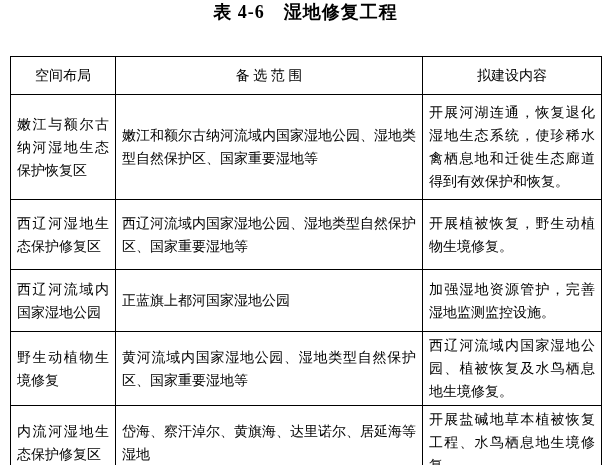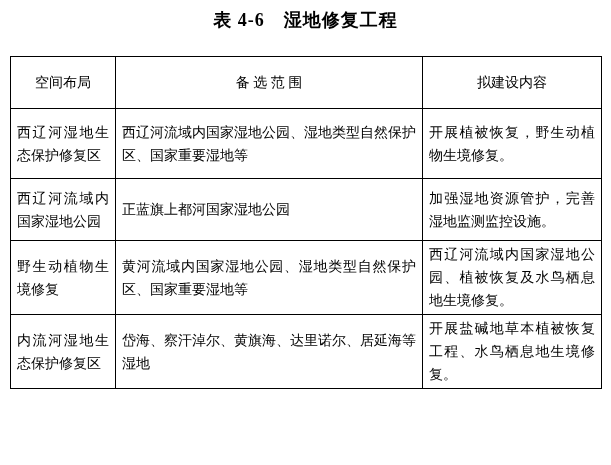--- a/index.html
+++ b/index.html
@@ -9,21 +9,20 @@
     color: #000000;
   }
   .page {
     position: relative;
     width: 611px;
     height: 465px;
     background: #ffffff;
     overflow: hidden;
   }
   .doc-title {
-    padding-top: 8px;
     text-align: center;
     font-size: 18px;
     font-weight: bold;
     letter-spacing: 1px;
     line-height: 24px;
   }
   table.wetland {
     position: absolute;
     left: 10px;
     top: 56px;
@@ -39,21 +38,21 @@
     border: 1px solid #000000;
     font-size: 14px;
     line-height: 23px;
     vertical-align: middle;
     overflow: hidden;
   }
   table.wetland th {
     font-weight: normal;
     text-align: center;
     height: 30px;
-    padding: 14px 4px;
+    padding: 7px 4px;
   }
   table.wetland td {
     text-align: justify;
     text-align-last: left;
     padding: 2px 6px;
   }
   td.cell-layout { padding: 2px 4px; }
   tr.row-1 td { height: 105px; }
   tr.row-2 td { height: 70px; }
   tr.row-3 td { height: 62px; }
@@ -74,20 +73,25 @@
       <col class="c3">
     </colgroup>
     <thead>
       <tr>
         <th>空间布局</th>
         <th>备 选 范 围</th>
         <th>拟建设内容</th>
       </tr>
     </thead>
     <tbody>
+      <tr class="row-1">
+        <td class="cell-layout">嫩江与额尔古纳河湿地生态保护恢复区</td>
+        <td class="cell-scope">嫩江和额尔古纳河流域内国家湿地公园、湿地类型自然保护区、国家重要湿地等</td>
+        <td class="cell-content">开展河湖连通，恢复退化湿地生态系统，使珍稀水禽栖息地和迁徙生态廊道得到有效保护和恢复。</td>
+      </tr>
       <tr class="row-2">
         <td class="cell-layout">西辽河湿地生态保护修复区</td>
         <td class="cell-scope">西辽河流域内国家湿地公园、湿地类型自然保护区、国家重要湿地等</td>
         <td class="cell-content">开展植被恢复，野生动植物生境修复。</td>
       </tr>
       <tr class="row-3">
         <td class="cell-layout">西辽河流域内国家湿地公园</td>
         <td class="cell-scope">正蓝旗上都河国家湿地公园</td>
         <td class="cell-content">加强湿地资源管护，完善湿地监测监控设施。</td>
       </tr>

